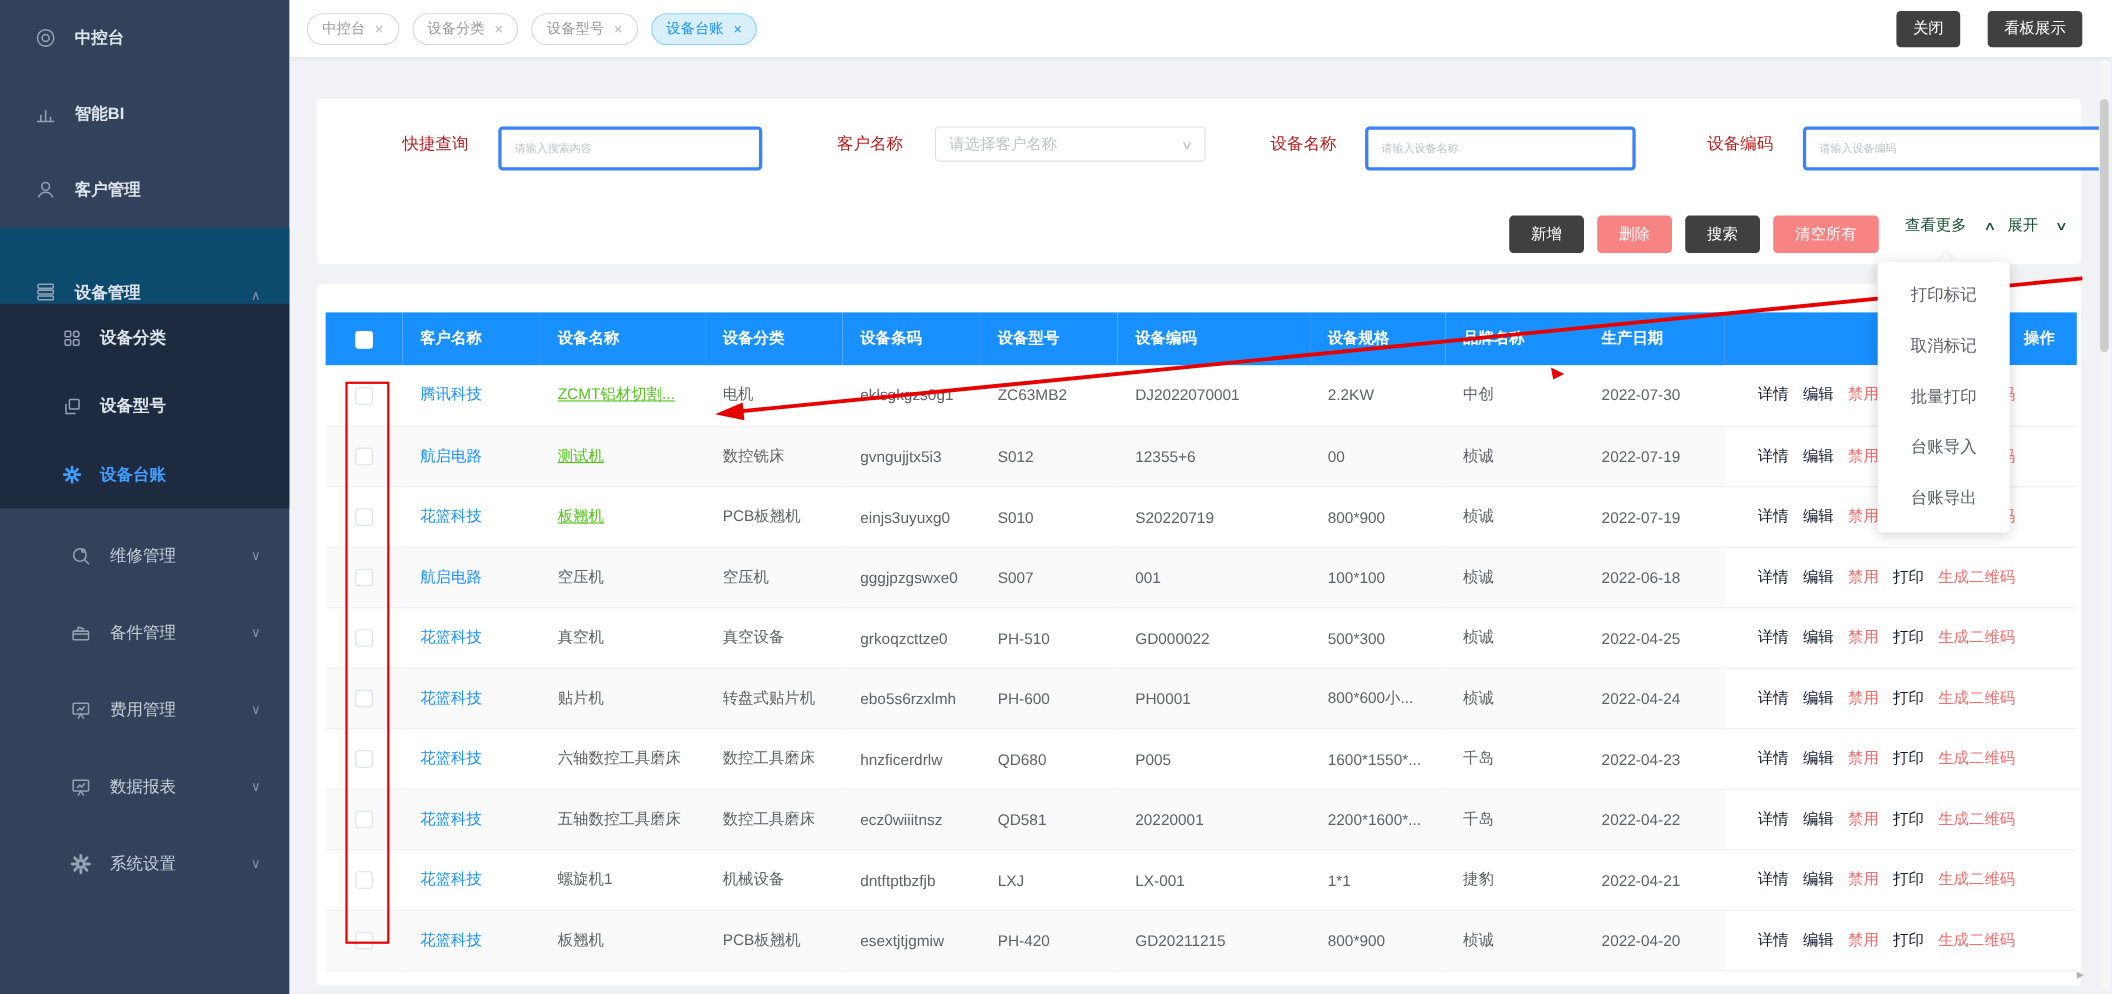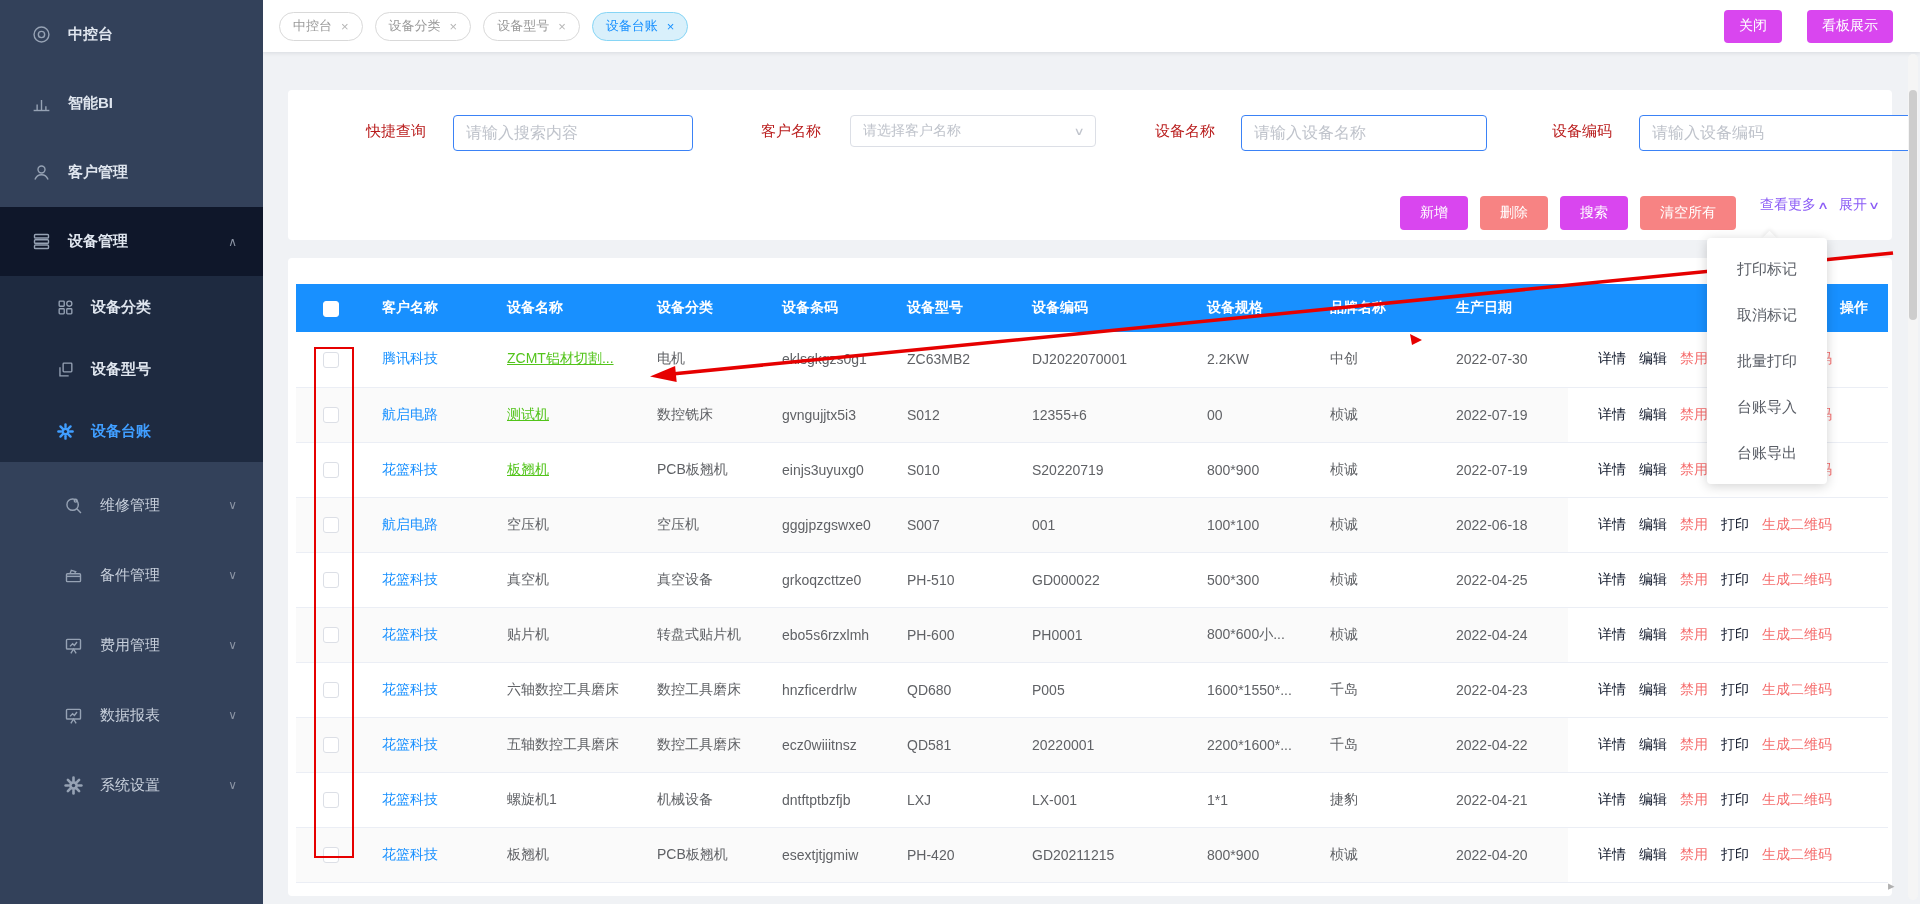--- a/index.html
+++ b/index.html
@@ -5,54 +5,54 @@
   * { margin:0; padding:0; box-sizing:border-box; }
   html,body { width:1920px; height:904px; overflow:hidden; }
   body { font-family:"Liberation Sans","DejaVu Sans",sans-serif; font-size:14px; color:#606266; }
   #app { position:relative; width:1920px; height:904px; background:#f0f2f5; overflow:hidden; }
 
   
   .sidebar { position:absolute; left:0; top:0; width:263px; height:904px; background:#33415a; z-index:20; }
   .nav-item { position:relative; height:69px; display:flex; align-items:center; padding-left:30px; cursor:pointer; color:#dfe5ee; font-size:15px; font-weight:bold; }
   .nav-item .nav-icon { width:22px; height:22px; margin-right:16px; display:flex; align-items:center; justify-content:center; color:#96a2b4; }
   .nav-item .nav-icon svg { width:21px; height:21px; }
-  .nav-item.parent-active { background:#0f172a; }
+  .nav-item.parent-active { background:#0c4a6e;align-items:flex-end; }
   .nav-chevron { position:absolute; right:26px; color:#8a93a3; font-size:12px; font-weight:normal; }
   .submenu { background:#1e2a40; }
   .sub-item { position:relative; height:62px; display:flex; align-items:center; padding-left:55px; cursor:pointer; color:#dfe5ee; font-size:15px; font-weight:bold; }
   .sub-item .nav-icon { width:20px; height:20px; margin-right:16px; display:flex; align-items:center; justify-content:center; color:#96a2b4; }
   .sub-item .nav-icon svg { width:19px; height:19px; }
   .sub-item.active { color:#409eff; }
   .bottom-group { margin-top:8px;padding-left:32px; }
   .bottom-group .nav-item { height:70px; font-weight:normal; color:#c8d0dc; }
 
   
   .tagbar { position:absolute; left:263px; top:0; width:1657px; height:52px; background:#fff; box-shadow:0 1px 4px rgba(0,21,41,.10); z-index:10; display:flex; align-items:center; }
   .tags { display:flex; gap:12px; margin-left:16px; }
   .tag { height:29px; padding:0 13px; border:1px solid #d9d9d9; border-radius:15px; background:#fff; color:#999; font-size:13px; display:flex; align-items:center; gap:9px; cursor:pointer; }
   .tag .tag-x { font-size:13px; color:#b5b5b5; cursor:pointer; }
   .tag.active { background:#d9f0fb; border-color:#86d5f5; color:#1890ff; }
   .tag.active .tag-x { color:#1890ff; }
   .tagbar-buttons { margin-left:auto; margin-right:27px; display:flex; gap:25px; }
   .btn { border:none; border-radius:4px; color:#fff; font-size:14px; cursor:pointer; font-family:inherit; }
-  .btn-blue { background:#d946ef; }
+  .btn-blue { background:#404040; }
   .btn-red { background:#f78383; }
   .tagbar-buttons .btn { height:33px; padding:0 15px; }
 
   
   .search-panel { position:absolute; left:288px; top:90px; width:1604px; height:150px; background:#fff; border-radius:4px; z-index:10; }
   .filter-row { position:absolute; top:25px; left:0; width:100%; height:32px; }
   .f-label { position:absolute; top:0; height:32px; line-height:32px; color:#b91c1c; font-size:15px; }
-  .f-input { position:absolute; top:0; height:32px; border:1px solid #3b82f6; border-radius:4px; padding:17px 12px; font-size:16px; color:#333; font-family:inherit; outline:none; }
+  .f-input { position:absolute; top:0; height:32px; border:3px solid #3b82f6; border-radius:4px; padding:17px 12px; font-size:10px; color:#333; font-family:inherit; outline:none; }
   .f-input::placeholder { color:#bfc3cb; }
   .f-select { position:absolute; top:0; height:32px; border:1px solid #dcdfe6; border-radius:4px; padding:0 12px; display:flex; align-items:center; color:#bfc3cb; cursor:pointer; }
   .f-select .caret { margin-left:auto; color:#c0c4cc; font-size:11px; transform:scaleX(1.4); }
   .btn-row { position:absolute; top:106px; right:14px; display:flex; align-items:flex-start; gap:12px; }
   .btn-row .btn { height:34px; padding:0 20px; }
-  .text-link { color:#8b5cf6; cursor:pointer; font-size:14px; display:flex; align-items:center; gap:3px; }
+  .text-link { color:#14532d; cursor:pointer; font-size:14px; display:flex; align-items:center; gap:17px; }
   .text-link .chev { font-size:11px; transform:scaleX(1.5); }
 
   
   .table-panel { position:absolute; left:288px; top:258px; width:1604px; height:638px; background:#fff; border-radius:4px; z-index:10; }
   table { border-collapse:collapse; table-layout:fixed; margin:26px 0 0 8px; width:1592px; }
   th { background:#1890ff; color:#fff; font-size:14px; height:48px; text-align:left; padding:0 0 0 16px; font-weight:bold; white-space:nowrap; }
   td { height:55px; border-bottom:1px solid #ebeef5; padding:0 8px 0 16px; font-size:14px; color:#606266; white-space:nowrap; overflow:hidden; }
   tr.even td { background:#fafafa; }
   td.blue { color:#1890ff; cursor:pointer; }
   td.green { color:#52c41a;text-decoration:underline; }

